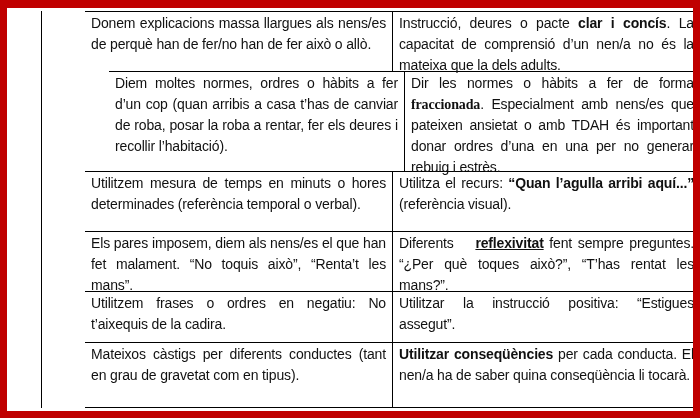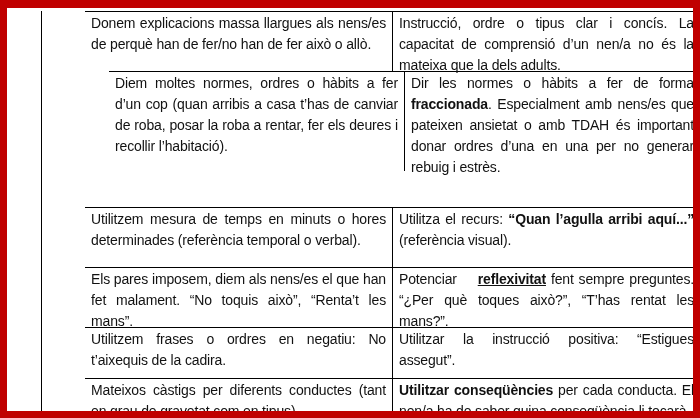--- a/index.html
+++ b/index.html
@@ -14,33 +14,33 @@
   .cell.left { width:308px; border-right:1px solid #000; }
   .cell.right { width:307px; }
 </style>
 </head>
 <body>
 
 <div class="page">
   <div class="table" id="tbl">
       <div class="row" style="height: 60px;">
         <div class="cell left"><span>Donem explicacions massa llargues als nens/es de perquè han de fer/no han de fer això o allò.</span></div>
-        <div class="cell right"><span>Instrucció, ordre o tipus </span><span style="font-weight: normal;">clar i concís</span><span>. La capacitat de comprensió d’un nen/a no és la mateixa que la dels adults.</span></div>
+        <div class="cell right"><span>Instrucció, deures o pacte </span><span style="font-weight: bold;">clar i concís</span><span>. La capacitat de comprensió d’un nen/a no és la mateixa que la dels adults.</span></div>
       </div>
       <div class="row" style="height: 100px; margin-left: 24px;">
         <div class="cell left"><span>Diem moltes normes, ordres o hàbits a fer d’un cop (quan arribis a casa t’has de canviar de roba, posar la roba a rentar, fer els deures i recollir l’habitació).</span></div>
-        <div class="cell right"><span>Dir les normes o hàbits a fer de forma </span><span style="font-weight: bold;">fraccionada</span><span>. Especialment amb nens/es que pateixen ansietat o amb TDAH és important </span><span style="font-weight: normal;">donar ordres d’una en una</span><span> per no generar rebuig i estrès.</span></div>
+        <div class="cell right"><span>Dir les normes o hàbits a fer de forma </span><span style="font-weight: bold; font-family: Liberation Serif, serif;">fraccionada</span><span>. Especialment amb nens/es que pateixen ansietat o amb TDAH és important </span><span style="font-weight: normal;">donar ordres d’una en una</span><span> per no generar rebuig i estrès.</span></div>
       </div>
-      <div class="row" style="height: 60px; margin-top: 36px;">
+      <div class="row" style="height: 60px;">
         <div class="cell left"><span>Utilitzem mesura de temps en minuts o hores determinades (referència temporal o verbal).</span></div>
         <div class="cell right"><span>Utilitza el recurs: </span><span style="font-weight: bold;">“Quan l’agulla arribi aquí...”</span><span> (referència visual).</span></div>
       </div>
       <div class="row" style="height: 60px;">
         <div class="cell left"><span>Els pares imposem, diem als nens/es el que han fet malament. “No toquis això”, “Renta’t les mans”.</span></div>
-        <div class="cell right"><span>Potenciar </span><span style="font-weight: bold; text-decoration: underline; margin-left: 16px;">reflexivitat</span><span> fent sempre preguntes. “¿Per què toques això?”, “T’has rentat les mans?”.</span></div>
+        <div class="cell right"><span>Diferents </span><span style="font-weight: bold; text-decoration: underline; margin-left: 16px;">reflexivitat</span><span> fent sempre preguntes. “¿Per què toques això?”, “T’has rentat les mans?”.</span></div>
       </div>
       <div class="row" style="height: 51px;">
         <div class="cell left"><span>Utilitzem frases o ordres en negatiu: No t’aixequis de la cadira.</span></div>
         <div class="cell right"><span> Utilitzar la instrucció positiva: “Estigues assegut”.</span></div>
       </div>
       <div class="row" style="height: 66px;">
         <div class="cell left"><span>Mateixos càstigs per diferents conductes (tant en grau de gravetat com en tipus).</span></div>
         <div class="cell right"><span style="font-weight: bold;">Utilitzar conseqüències</span><span> per cada conducta. El nen/a ha de saber quina conseqüència li tocarà.</span></div>
       </div>
     </div>

